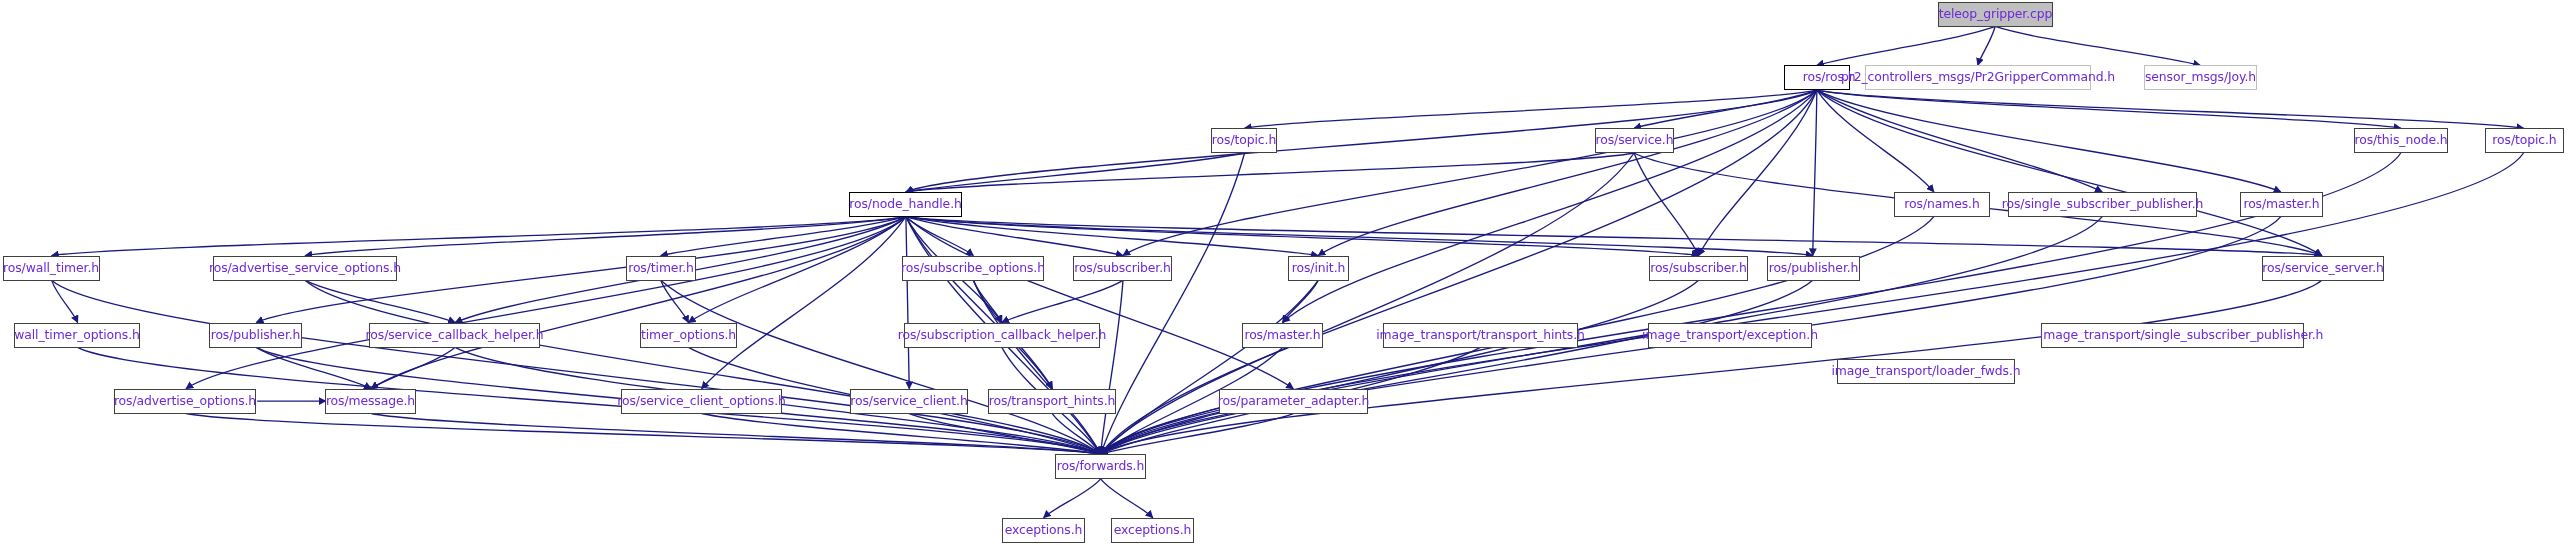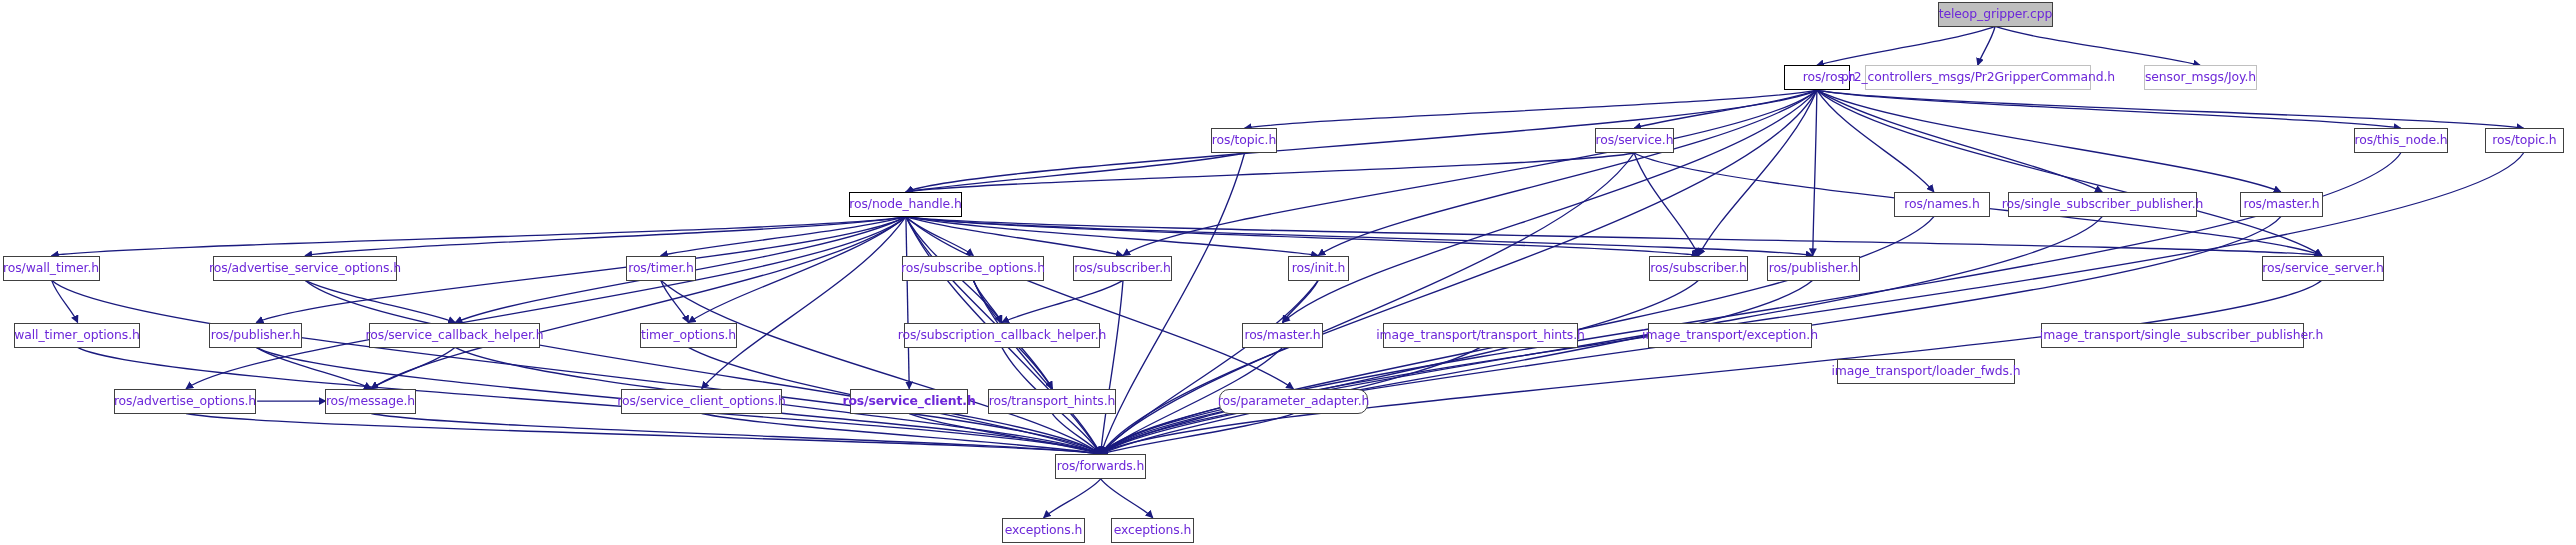--- a/index.html
+++ b/index.html
@@ -170,21 +170,21 @@
       <div class="node" style="left: 640px; top: 323px; width: 97px;">timer_options.h</div>
       <div class="node" style="left: 904px; top: 323px; width: 196px;">ros/subscription_callback_helper.h</div>
       <div class="node" style="left: 1242px; top: 323px; width: 81px;">ros/master.h</div>
       <div class="node" style="left: 1383px; top: 323px; width: 195px;">image_transport/transport_hints.h</div>
       <div class="node" style="left: 1648px; top: 323px; width: 164px;">image_transport/exception.h</div>
       <div class="node" style="left: 1837px; top: 323px; width: 178px; margin-top: 36px;">image_transport/loader_fwds.h</div>
       <div class="node" style="left: 2041px; top: 323px; width: 263px; padding-left: 24px;">image_transport/single_subscriber_publisher.h</div>
       <div class="node" style="left: 114px; top: 389px; width: 142px;">ros/advertise_options.h</div>
       <div class="node" style="left: 325px; top: 389px; width: 91px;">ros/message.h</div>
       <div class="node" style="left: 621px; top: 389px; width: 161px;">ros/service_client_options.h</div>
-      <div class="node" style="left: 850px; top: 389px; width: 118px; font-weight: bold;">ros/service_client.h</div>
+      <div class="node" style="left: 850px; top: 389px; width: 118px;">ros/service_client.h</div>
       <div class="node" style="left: 988px; top: 389px; width: 128px;">ros/transport_hints.h</div>
-      <div class="node" style="left: 1219px; top: 389px; width: 149px; border-radius: 10px;">ros/parameter_adapter.h</div>
+      <div class="node" style="left: 1219px; top: 389px; width: 149px;">ros/parameter_adapter.h</div>
       <div class="node" style="left: 1055px; top: 454px; width: 91px;">ros/forwards.h</div>
       <div class="node" style="left: 1002px; top: 518px; width: 83px;">exceptions.h</div>
       <div class="node" style="left: 1111px; top: 518px; width: 83px;">exceptions.h</div>
     </div>
 </div>
 
 
 </body></html>

